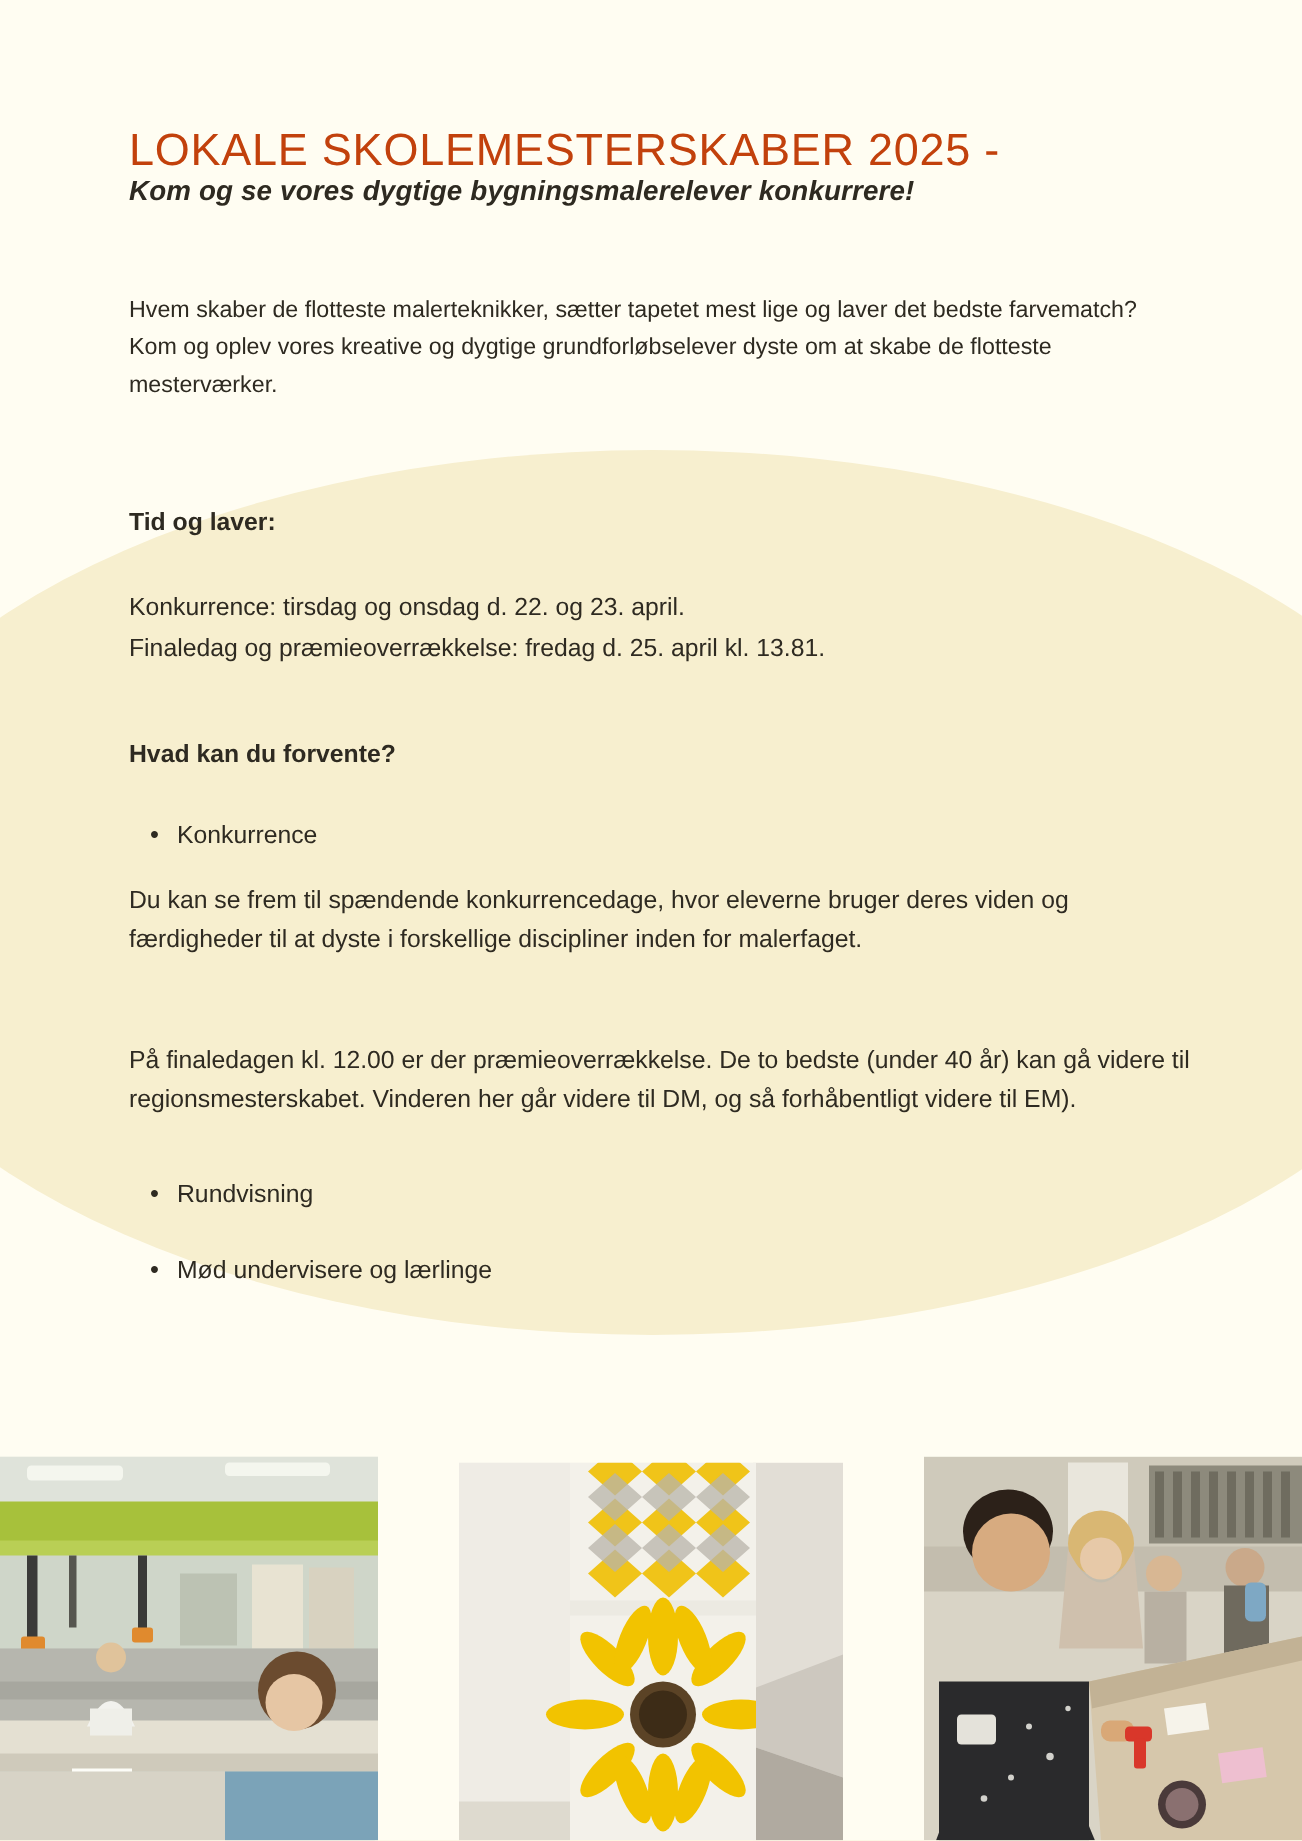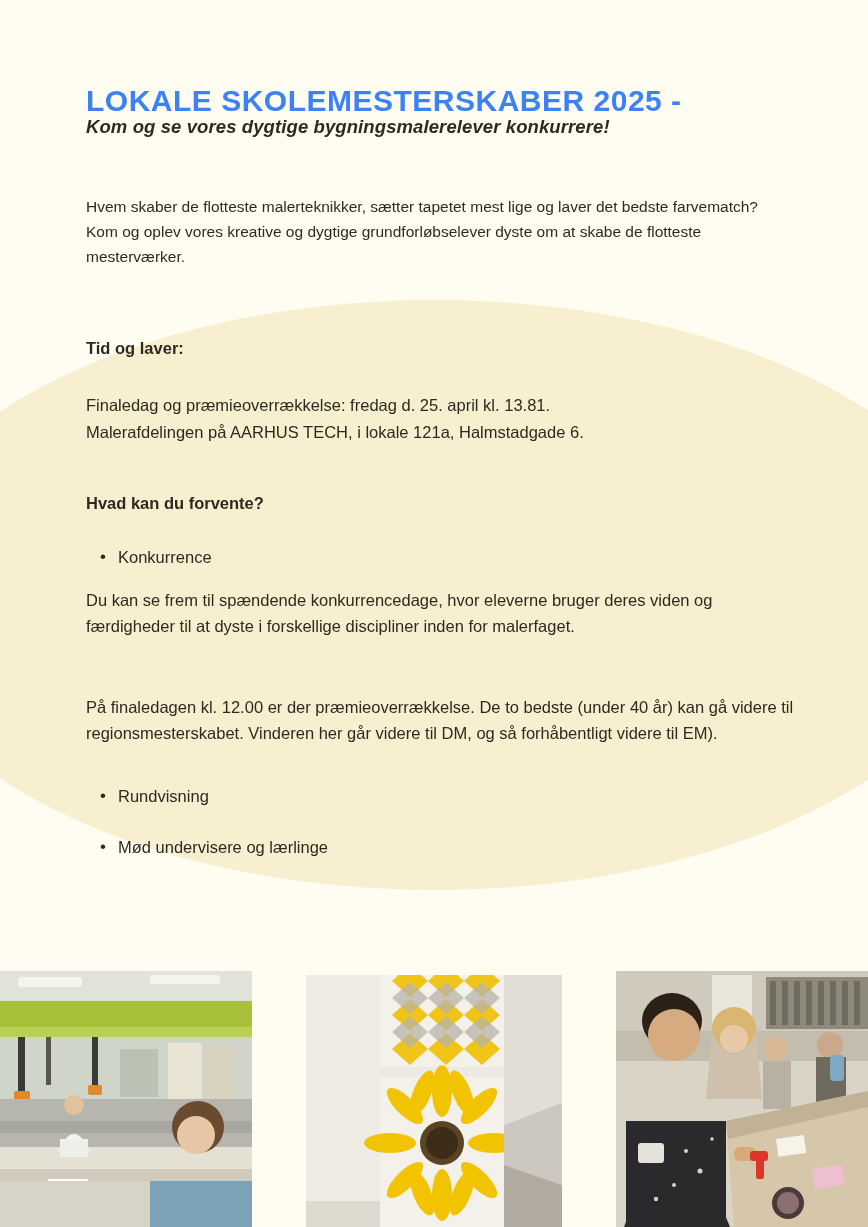--- a/index.html
+++ b/index.html
@@ -40,23 +40,23 @@
     z-index: 2;
   }
 
   .headline {
     position: absolute;
     left: 86px;
     top: 64px;
     width: 700px;
     font-size: 30px;
     line-height: 1.15;
-    font-weight: bold;
+    font-weight: normal;
     letter-spacing: 0.5px;
-    color: #3b82f6;
+    color: #c2410c;
     text-transform: uppercase;
   }
 
   .subhead {
     position: absolute;
     left: 86px;
     top: 116px;
     width: 720px;
     font-size: 18.5px;
     font-weight: bold;
@@ -209,22 +209,22 @@
 
     <h1 class="headline">LOKALE SKOLEMESTERSKABER 2025 -</h1>
 
     <div class="subhead">Kom og se vores dygtige bygningsmalerelever konkurrere!</div>
 
     <p class="intro">Hvem skaber de flotteste malerteknikker, sætter tapetet mest lige og laver det bedste farvematch? Kom og oplev vores kreative og dygtige grundforløbselever dyste om at skabe de flotteste mesterværker.</p>
 
     <div class="section-tid-label">Tid og laver:</div>
 
     <div class="tid-lines">
+      <div>Konkurrence: tirsdag og onsdag d. 22. og 23. april.</div>
       <div>Finaledag og præmieoverrækkelse: fredag d. 25. april kl. 13.81.</div>
-      <div>Malerafdelingen på AARHUS TECH, i lokale 121a, Halmstadgade 6.</div>
     </div>
 
     <div class="forvente-label">Hvad kan du forvente?</div>
 
     <div class="bullet-konkurrence">
       <ul class="bullets">
         <li>Konkurrence</li>
       </ul>
     </div>
 

